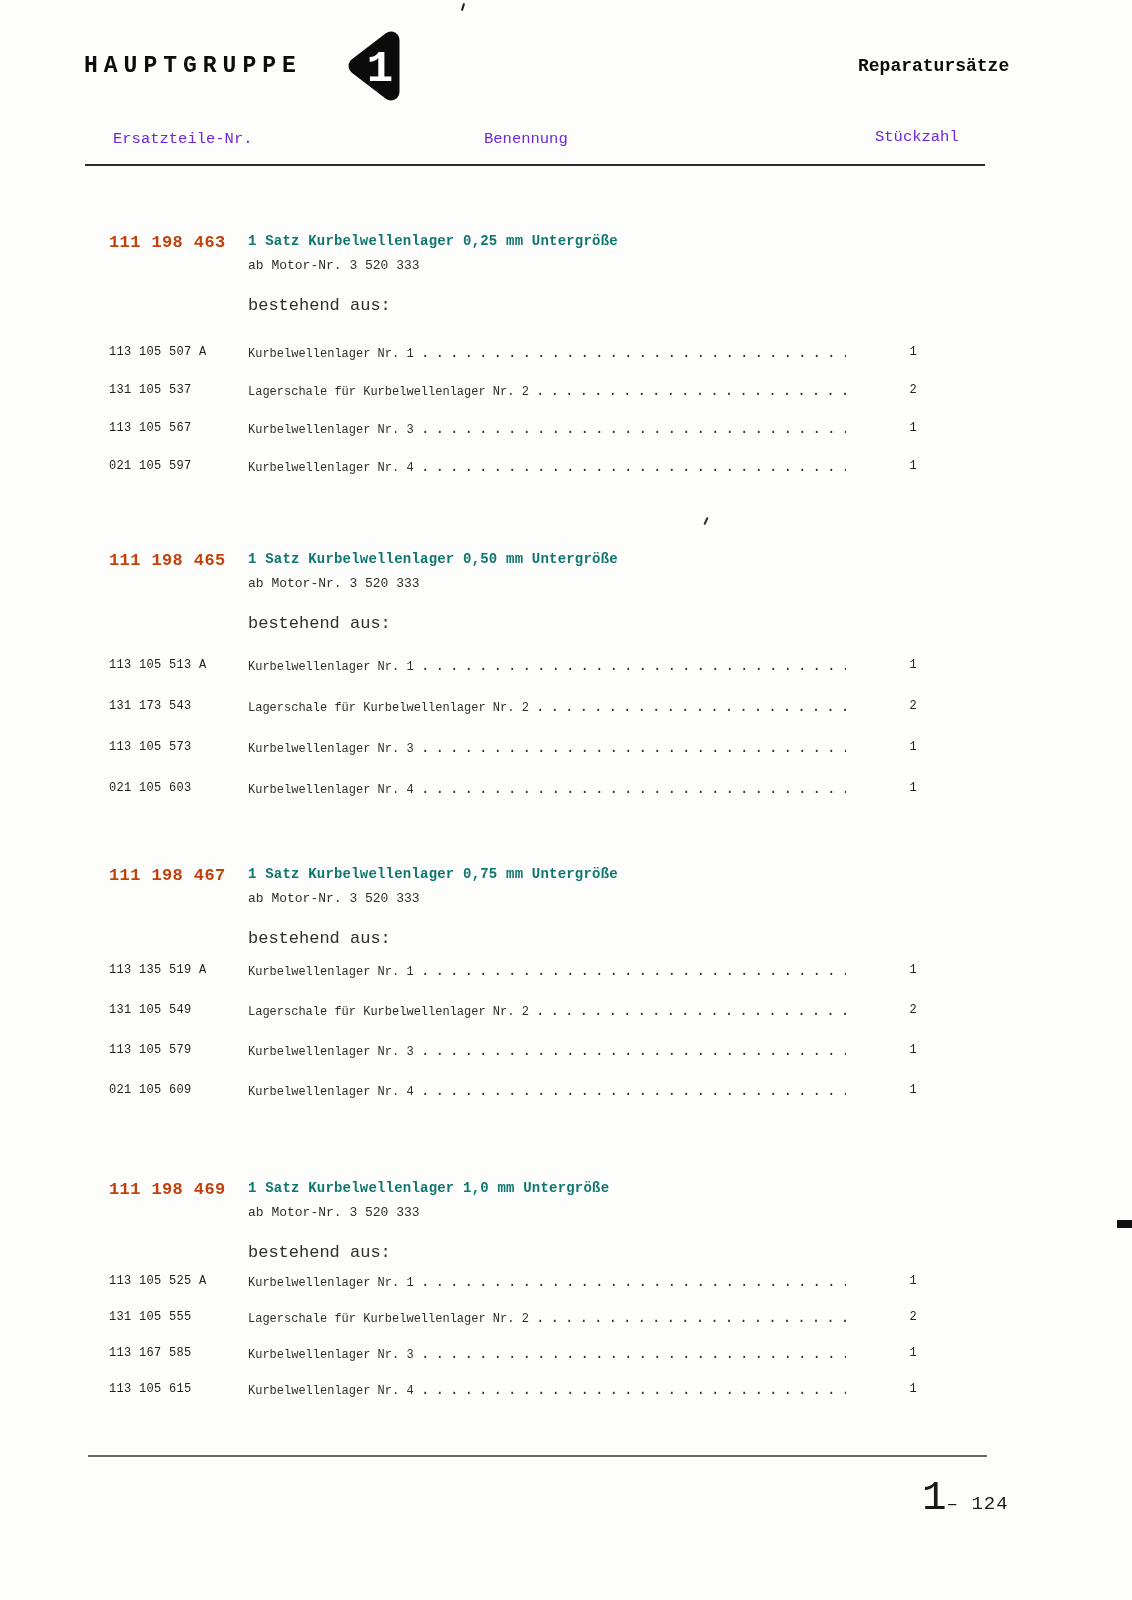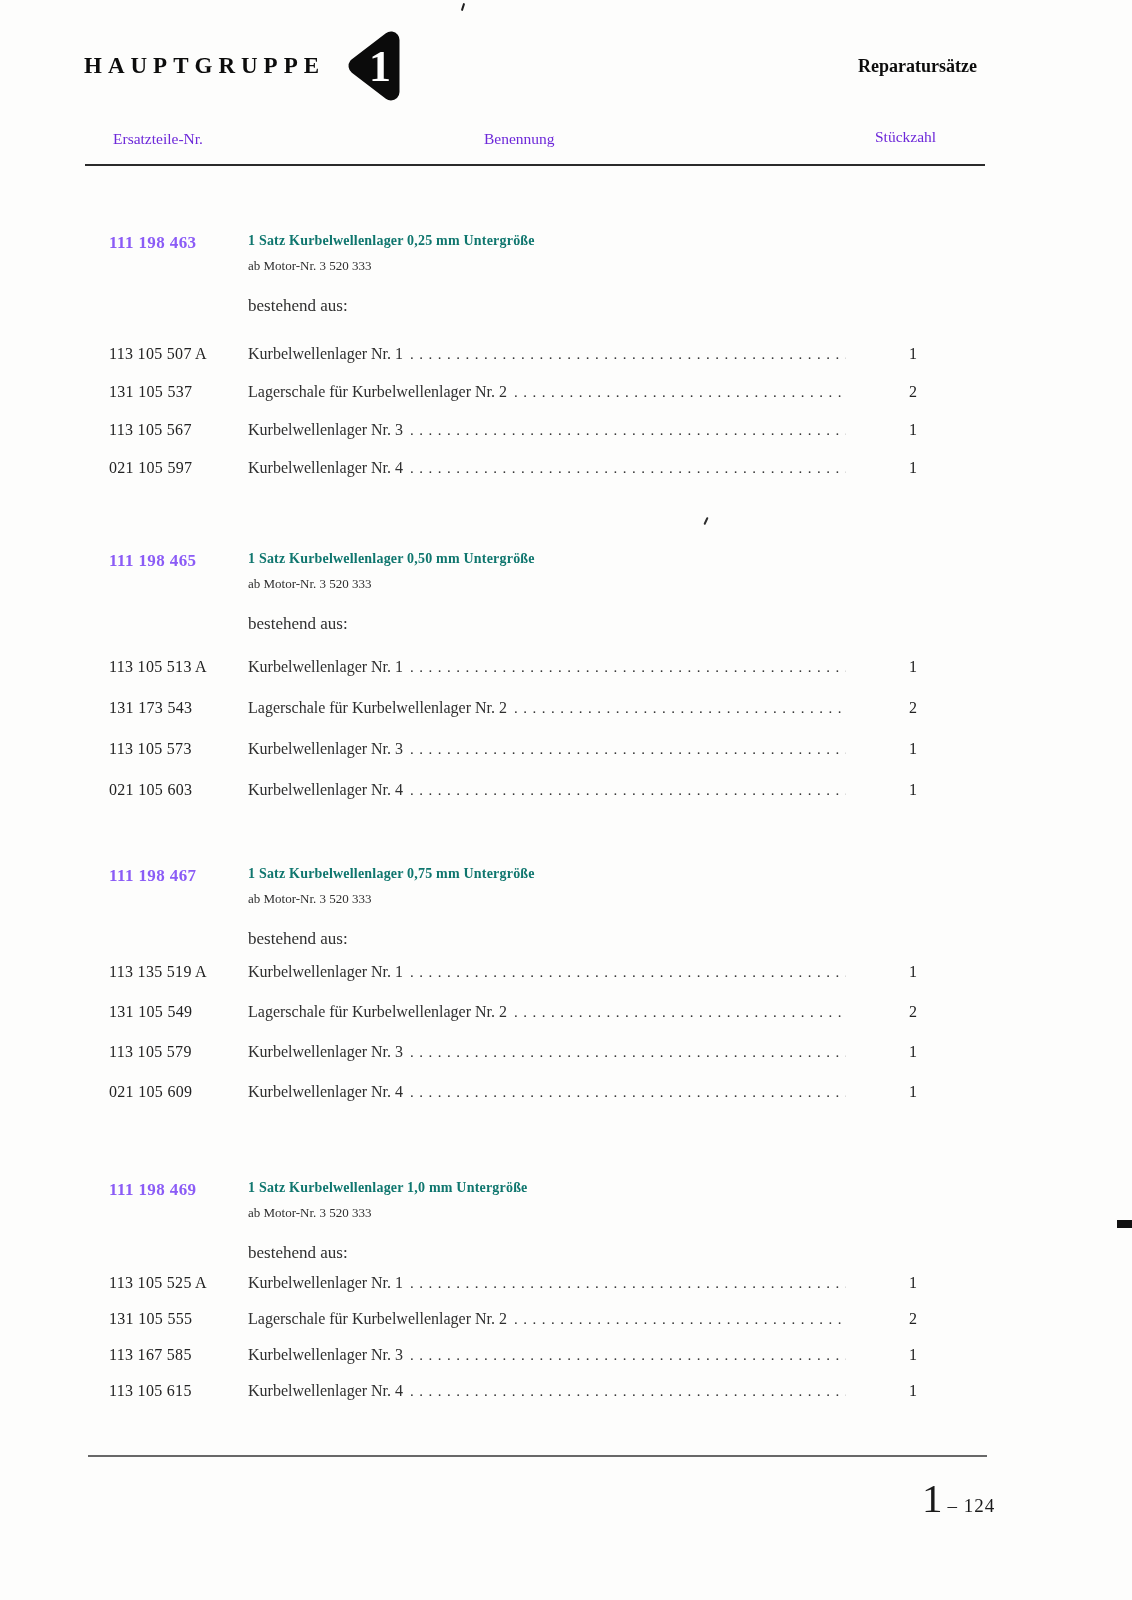--- a/index.html
+++ b/index.html
@@ -1,63 +1,63 @@
 <!DOCTYPE html>
 <html><head>
 <meta charset="utf-8">
 <style>
   html,body{margin:0;padding:0;background:#e9e9e9;}
   .page{
     position:relative;width:1132px;height:1600px;margin:0 auto;
     background:#fdfdfc;overflow:hidden;
-    font-family:Liberation Serif, serif;color:#2f2f2f;
+    font-family:Liberation Mono, monospace;color:#2f2f2f;
   }
   
   .brand{position:absolute;left:84px;top:53px;font-weight:bold;font-size:23px;
          letter-spacing:6px;color:#0c0c0c;white-space:nowrap;}
   .badge{position:absolute;left:344px;top:25px;width:64px;height:82px;}
   .chapter{position:absolute;left:858px;top:56px;font-weight:bold;font-size:18px;
            color:#0c0c0c;white-space:nowrap;}
   .colhead{position:absolute;top:130px;font-size:15.5px;color:#6d28d9;white-space:nowrap;}
   .ch-part{left:113px;}
   .ch-name{left:484px;}
   .ch-qty{left:875px;top:128px;}
   .rule-top{position:absolute;left:85px;top:164px;width:900px;height:2px;background:#2b2b2b;}
   
   .section{position:absolute;left:84px;width:848px;height:0;--r0:112px;--rs:38px;}
   .sec1{top:233px;}
   .sec2{top:551px;--r0:107px;--rs:41px;}
   .sec3{top:866px;--r0:97px;--rs:40px;}
   .sec4{top:1180px;--r0:94px;--rs:36px;}
   .sec-pn{position:absolute;left:25px;top:0;font-weight:bold;font-size:17px;
-          color:#8b5cf6;letter-spacing:.4px;white-space:nowrap;}
+          color:#c2410c;letter-spacing:.4px;white-space:nowrap;}
   .sec-title{position:absolute;left:164px;top:0;font-weight:bold;font-size:14px;
           color:#0f766e;letter-spacing:.2px;white-space:nowrap;}
   .sec-sub{position:absolute;left:164px;top:25px;font-size:13px;white-space:nowrap;}
   .sec-best{position:absolute;left:164px;top:63px;font-size:17px;white-space:nowrap;}
   .items{position:absolute;left:0;top:0;width:100%;height:0;}
-  .item{position:absolute;left:0;right:0;height:20px;font-size:16px;}
+  .item{position:absolute;left:0;right:0;height:20px;font-size:12px;}
   .item:nth-child(1){top:var(--r0);}
   .item:nth-child(2){top:calc(var(--r0) + var(--rs));}
   .item:nth-child(3){top:calc(var(--r0) + 2*var(--rs));}
   .item:nth-child(4){top:calc(var(--r0) + 3*var(--rs));}
   .pn{position:absolute;left:25px;letter-spacing:.3px;color:#222;white-space:nowrap;}
   .desc{position:absolute;left:164px;right:86px;display:flex;align-items:baseline;justify-content:space-between;}
   .nm{flex:0 0 auto;padding-right:7px;white-space:nowrap;}
   .leader{flex:1 1 auto;overflow:hidden;white-space:nowrap;letter-spacing:5.5px;
           color:#333;font-size:15px;}
   .leader::after{content:"...................................................................................................................";}
   .qty{position:absolute;right:2px;width:34px;text-align:center;color:#222;}
   
   .rule-bottom{position:absolute;left:88px;top:1455px;width:899px;height:2px;
                background:#4e4e4e;opacity:.85;}
   .edge-dash{position:absolute;left:1117px;top:1220px;width:15px;height:8px;background:#111;}
   .pagenum{position:absolute;left:922px;top:1477px;display:flex;align-items:baseline;color:#1a1a1a;}
   .pg-big{font-size:41px;line-height:42px;}
-  .pg-small{font-size:19px;margin-left:5px;letter-spacing:1px;white-space:nowrap;}
+  .pg-small{font-size:19px;letter-spacing:1px;white-space:nowrap;}
   .speck{position:absolute;background:#1f1f1f;border-radius:1px;}
   .speck-a{left:462px;top:3px;width:2px;height:8px;transform:rotate(18deg);}
   .speck-b{left:705px;top:517px;width:2px;height:8px;transform:rotate(25deg);background:#2e2e2e;}
 </style>
 </head>
 <body>
 
 <div class="page">
 
   <div class="brand">HAUPTGRUPPE</div>

